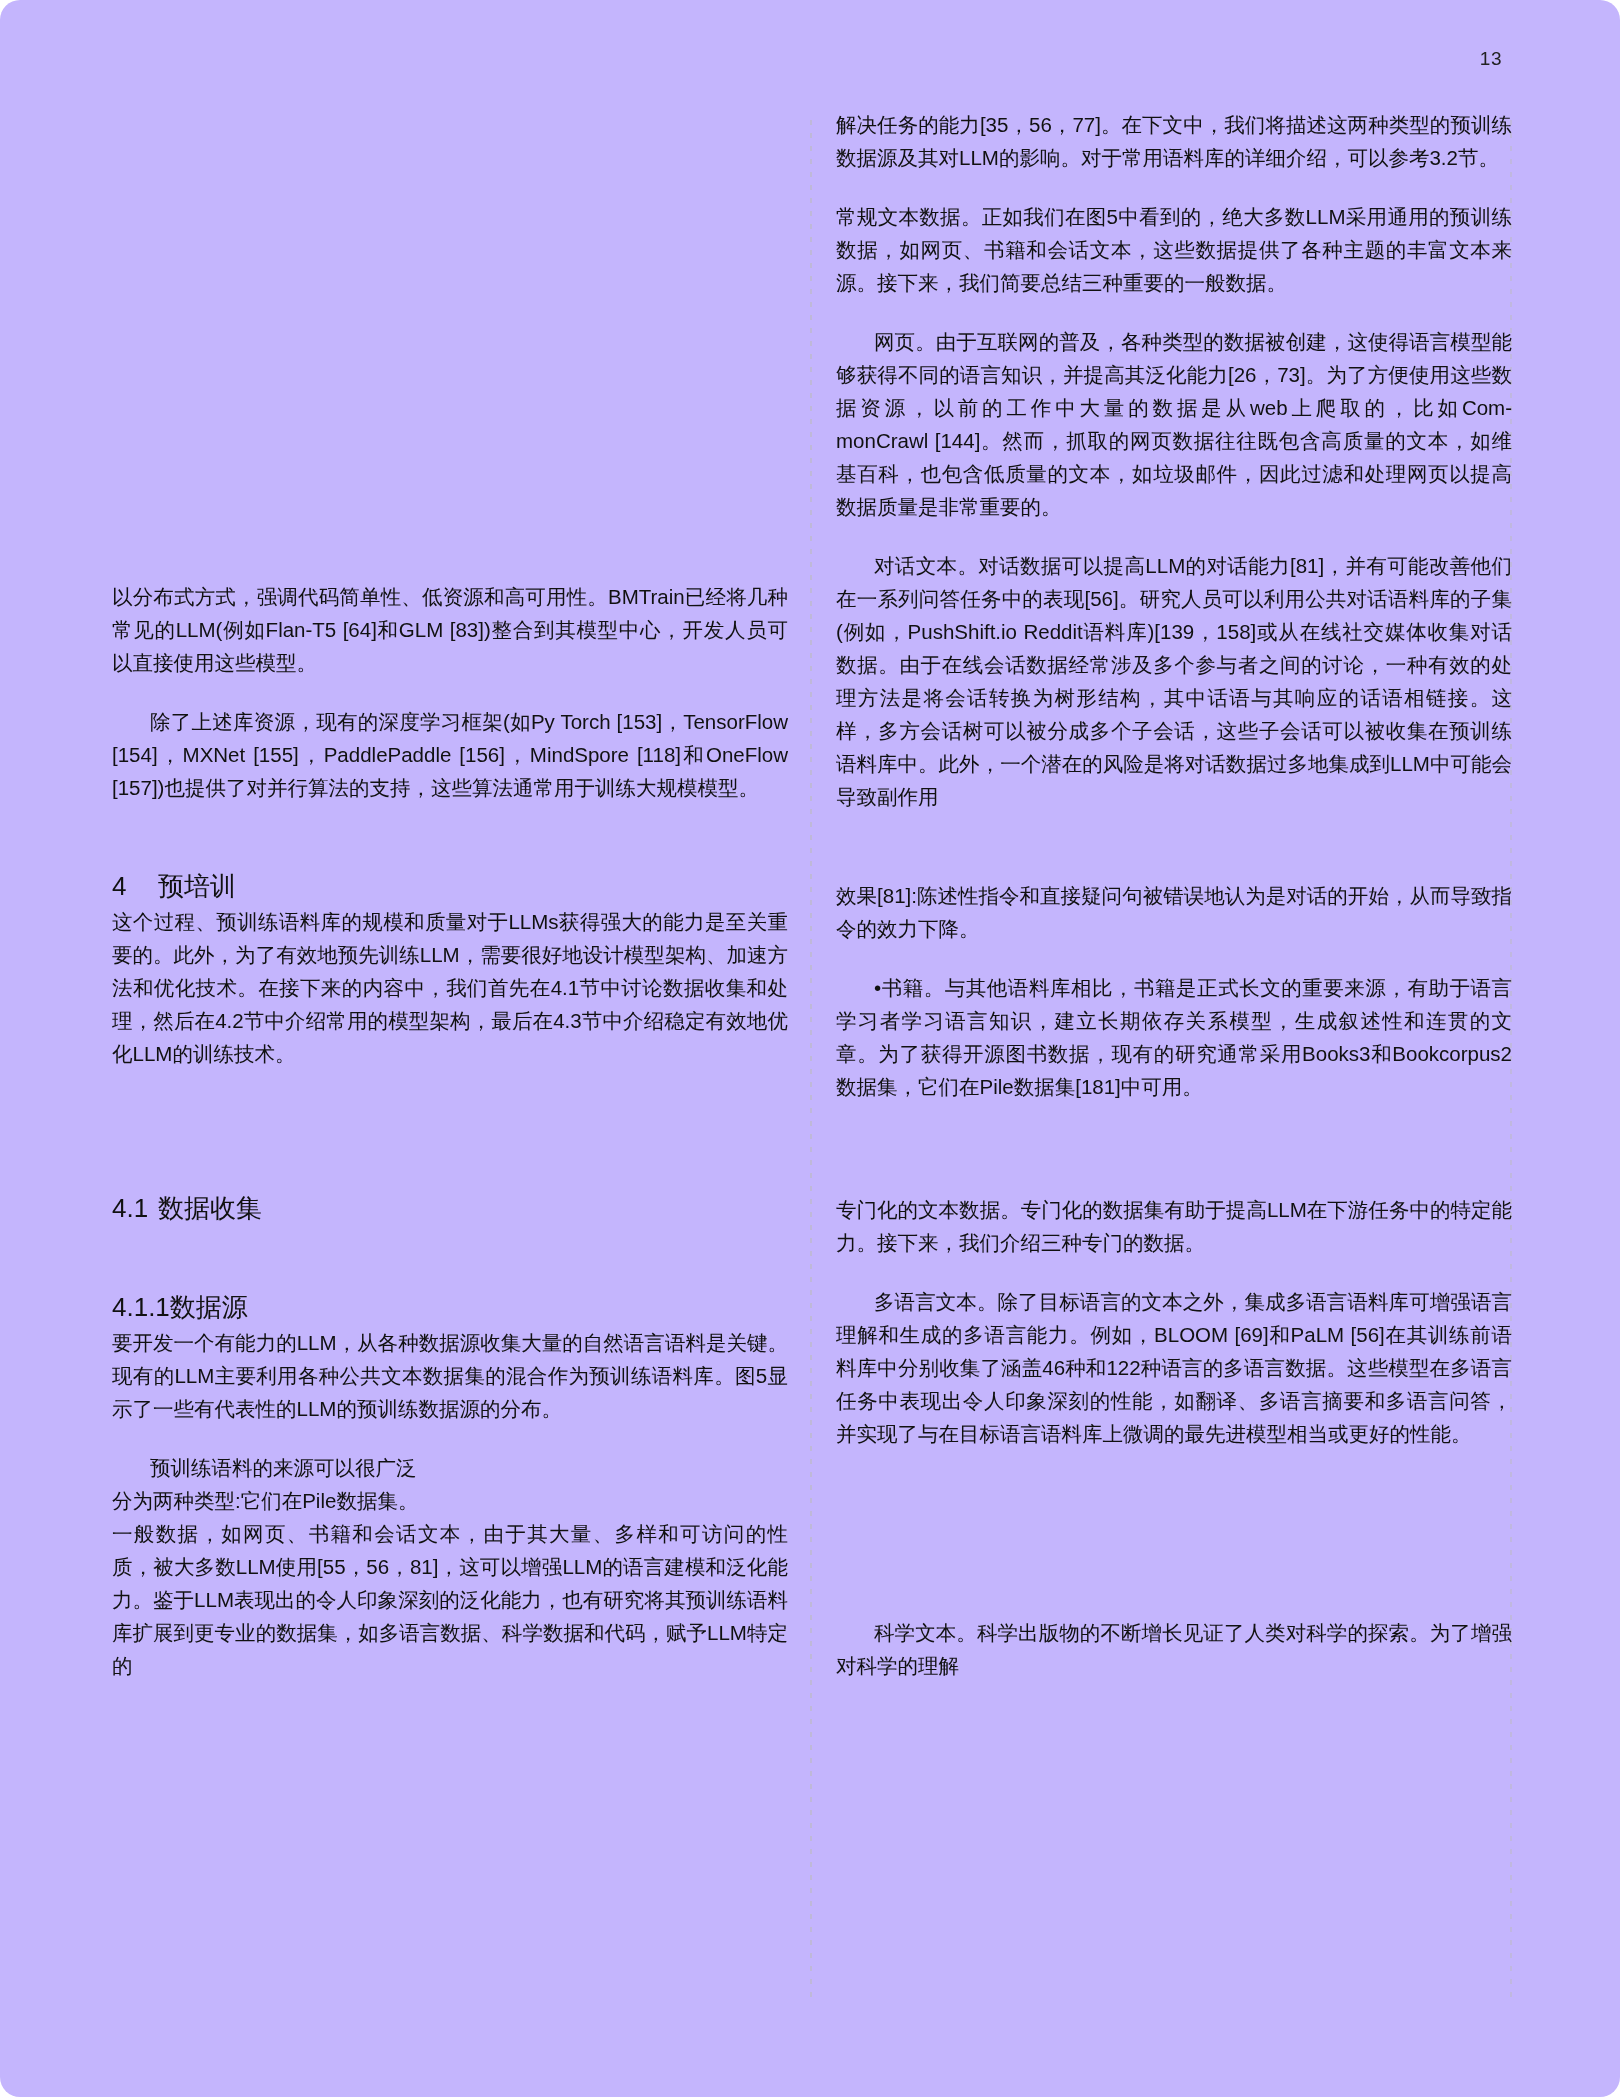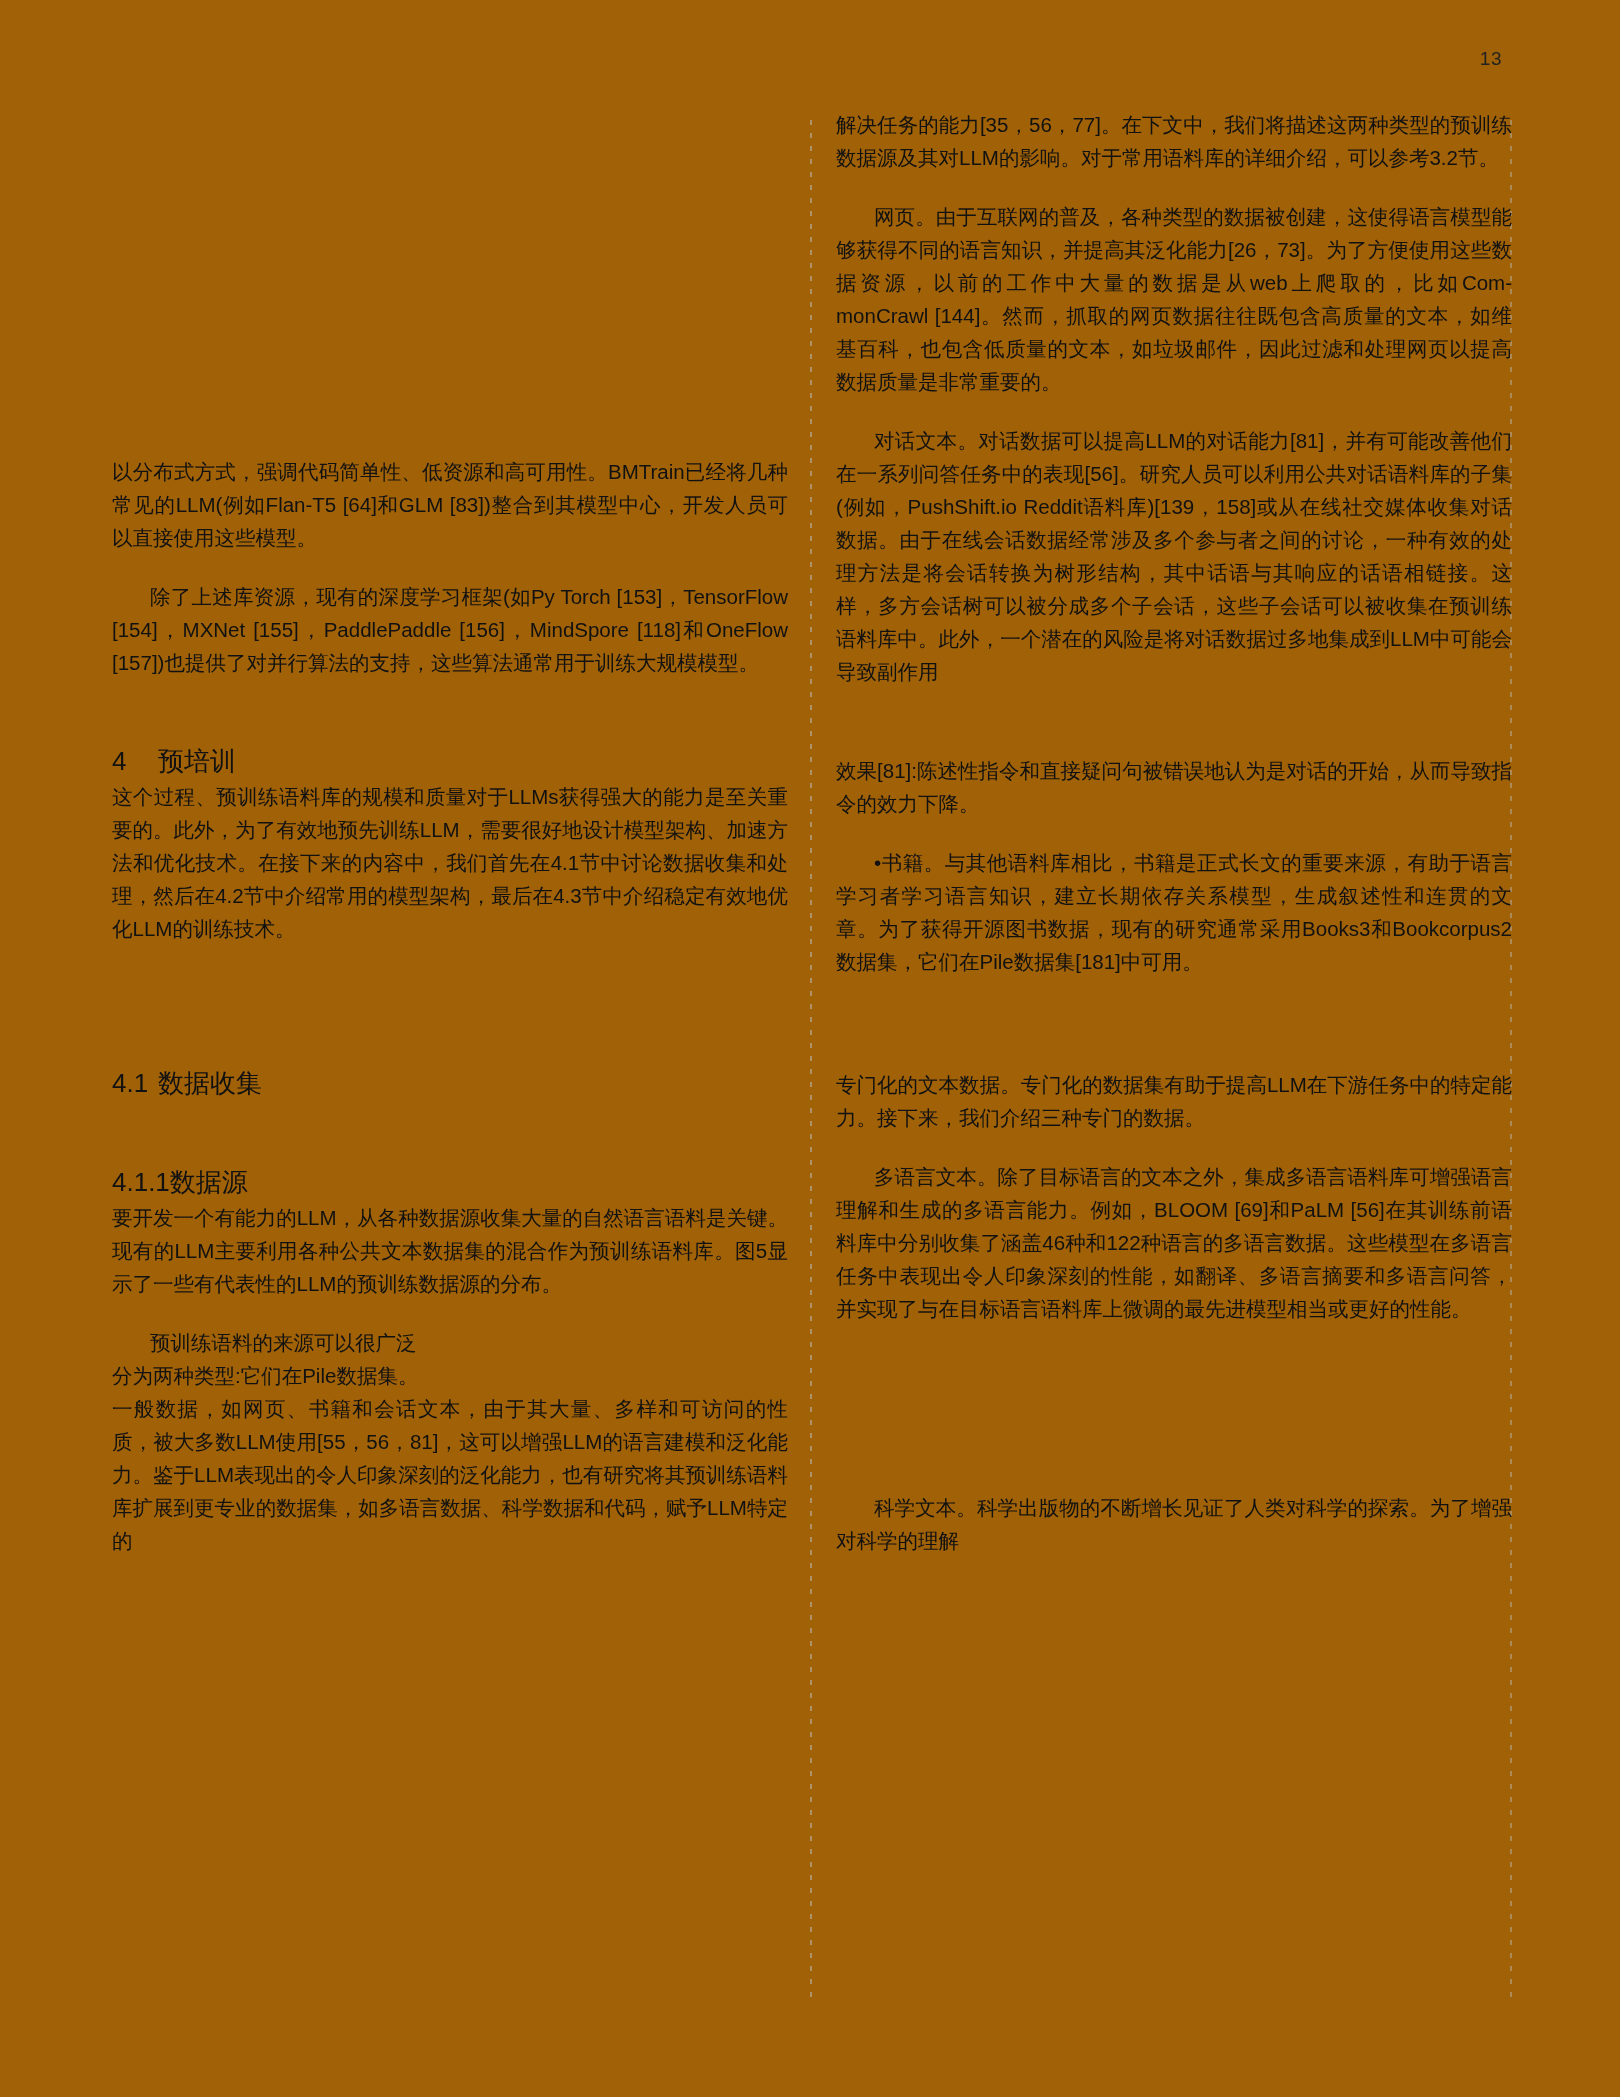--- a/index.html
+++ b/index.html
@@ -8,23 +8,24 @@
     background: #ffffff;
   }
   body {
     font-family: "Liberation Sans", sans-serif;
     color: #1a1a1a;
   }
   .page {
     position: relative;
     width: 1620px;
     height: 2097px;
-    background: #a16207;
+    background: #c4b5fd;
     box-sizing: border-box;
     overflow: hidden;
+    border-radius: 20px;
   }
   .page-number {
     position: absolute;
     top: 48px;
     right: 118px;
     font-size: 19px;
     color: #222;
     letter-spacing: 0.5px;
   }
   .columns {
@@ -138,20 +139,21 @@
       <p class="para">要开发一个有能力的LLM，从各种数据源收集大量的自然语言语料是关键。现有的LLM主要利用各种公共文本数据集的混合作为预训练语料库。图5显示了一些有代表性的LLM的预训练数据源的分布。</p>
       <p class="para tight indent">预训练语料的来源可以很广泛</p>
       <p class="para tight">分为两种类型:它们在Pile数据集。</p>
       <p class="para">一般数据，如网页、书籍和会话文本，由于其大量、多样和可访问的性质，被大多数LLM使用[55，56，81]，这可以增强LLM的语言建模和泛化能力。鉴于LLM表现出的令人印象深刻的泛化能力，也有研究将其预训练语料库扩展到更专业的数据集，如多语言数据、科学数据和代码，赋予LLM特定的</p>
 
     </div>
 
     <div class="col">
 
       <p class="para">解决任务的能力[35，56，77]。在下文中，我们将描述这两种类型的预训练数据源及其对LLM的影响。对于常用语料库的详细介绍，可以参考3.2节。</p>
+      <p class="para">常规文本数据。正如我们在图5中看到的，绝大多数LLM采用通用的预训练数据，如网页、书籍和会话文本，这些数据提供了各种主题的丰富文本来源。接下来，我们简要总结三种重要的一般数据。</p>
       <p class="para indent">网页。由于互联网的普及，各种类型的数据被创建，这使得语言模型能够获得不同的语言知识，并提高其泛化能力[26，73]。为了方便使用这些数据资源，以前的工作中大量的数据是从web上爬取的，比如Com- monCrawl [144]。然而，抓取的网页数据往往既包含高质量的文本，如维基百科，也包含低质量的文本，如垃圾邮件，因此过滤和处理网页以提高数据质量是非常重要的。</p>
       <p class="para indent">对话文本。对话数据可以提高LLM的对话能力[81]，并有可能改善他们在一系列问答任务中的表现[56]。研究人员可以利用公共对话语料库的子集(例如，PushShift.io Reddit语料库)[139，158]或从在线社交媒体收集对话数据。由于在线会话数据经常涉及多个参与者之间的讨论，一种有效的处理方法是将会话转换为树形结构，其中话语与其响应的话语相链接。这样，多方会话树可以被分成多个子会话，这些子会话可以被收集在预训练语料库中。此外，一个潜在的风险是将对话数据过多地集成到LLM中可能会导致副作用</p>
 
       <div class="sec-gap"></div>
 
       <p class="para">效果[81]:陈述性指令和直接疑问句被错误地认为是对话的开始，从而导致指令的效力下降。</p>
       <p class="para bullet">•书籍。与其他语料库相比，书籍是正式长文的重要来源，有助于语言学习者学习语言知识，建立长期依存关系模型，生成叙述性和连贯的文章。为了获得开源图书数据，现有的研究通常采用Books3和Bookcorpus2数据集，它们在Pile数据集[181]中可用。</p>
 
       <div class="sec-gap-lg"></div>
 

